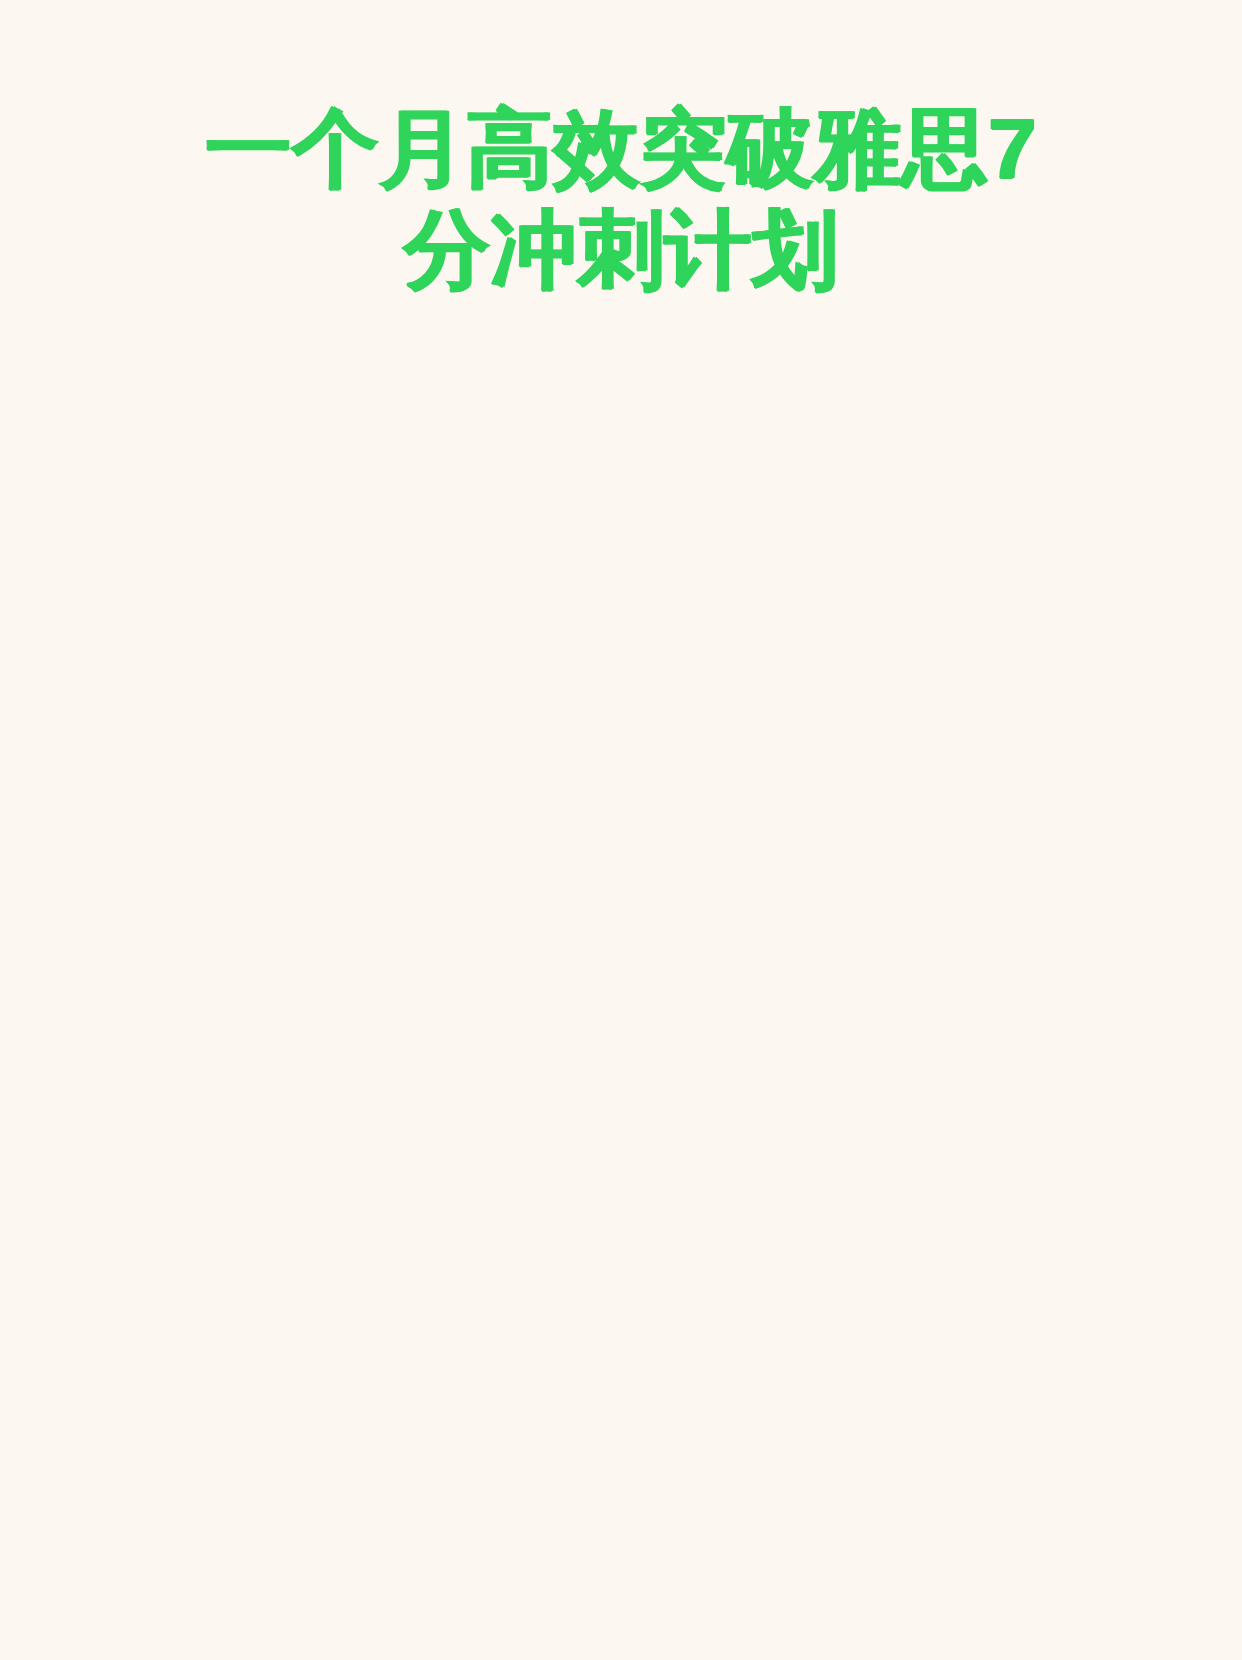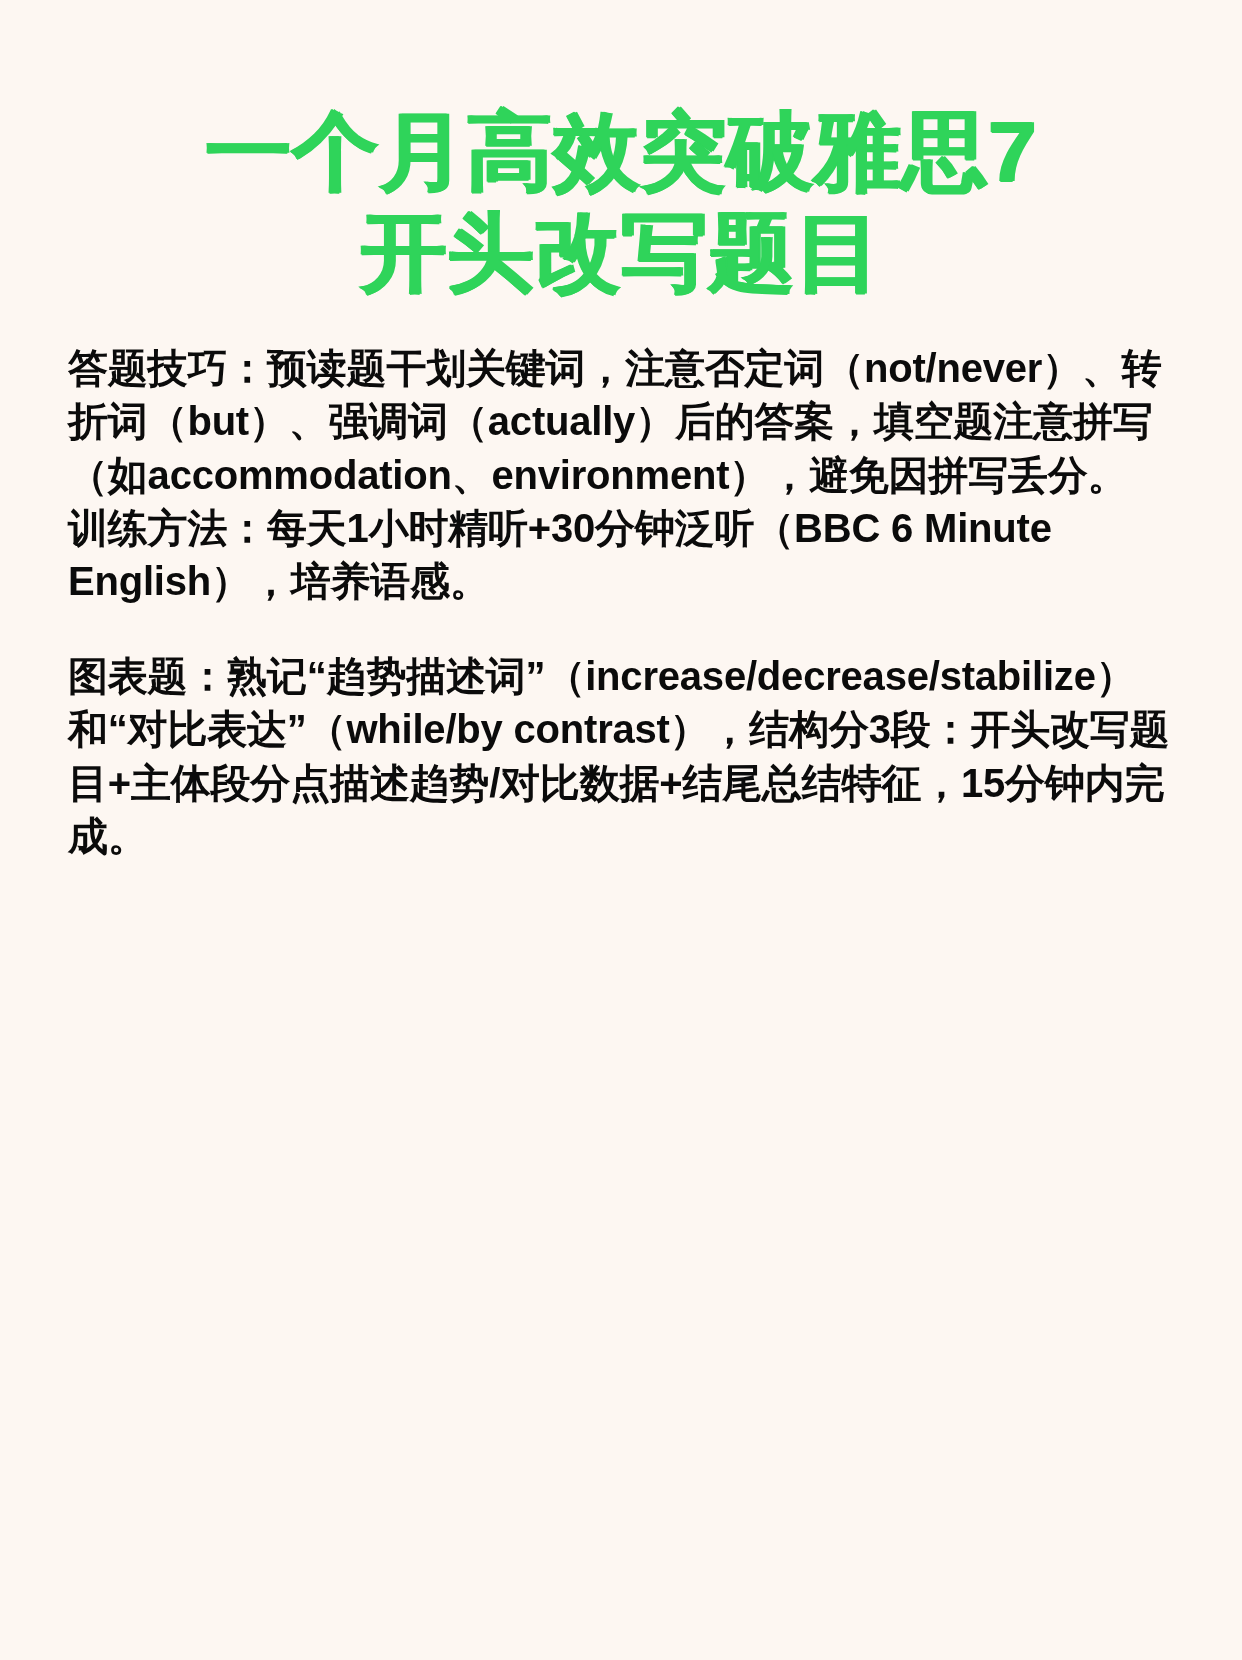--- a/index.html
+++ b/index.html
@@ -12,22 +12,21 @@
     background: #fdf7f2;
     font-family: "Liberation Sans", sans-serif;
     -webkit-font-smoothing: antialiased;
     overflow: hidden;
   }
   .page {
     position: relative;
     width: 1242px;
     height: 1272px;
     box-sizing: border-box;
-    padding: 6px;
-    margin-top: 9px;
+    padding: 12px;
   }
   .title-block {
     padding: 86px 70px 0 70px;
     text-align: center;
   }
   .title-line {
     color: #2fd45a;
     font-family: "Liberation Sans", sans-serif;
     font-weight: bold;
     font-size: 86px;
@@ -57,30 +56,25 @@
     height: 42px;
   }
 </style>
 </head>
 <body>
 
 <div class="page">
 
   <div class="title-block">
     <div class="title-line">一个月高效突破雅思7</div>
-    <div class="title-line">开头改写题目</div>
+    <div class="title-line">分冲刺计划</div>
   </div>
 
   <div class="body-block">
 
-    <div>
-      <p class="para">答题技巧：预读题干划关键词，注意否定词（not/never）、转折词（but）、强调词（actually）后的答案，填空题注意拼写（如accommodation、environment），避免因拼写丢分。</p>
-      <p class="para">训练方法：每天1小时精听+30分钟泛听（BBC 6 Minute English），培养语感。</p>
-    </div>
 
     <div class="gap"></div>
 
     <div>
-      <p class="para">图表题：熟记“趋势描述词”（increase/decrease/stabilize）和“对比表达”（while/by contrast），结构分3段：开头改写题目+主体段分点描述趋势/对比数据+结尾总结特征，15分钟内完成。</p>
     </div>
 
   </div>
 </div>
 
 </body></html>

